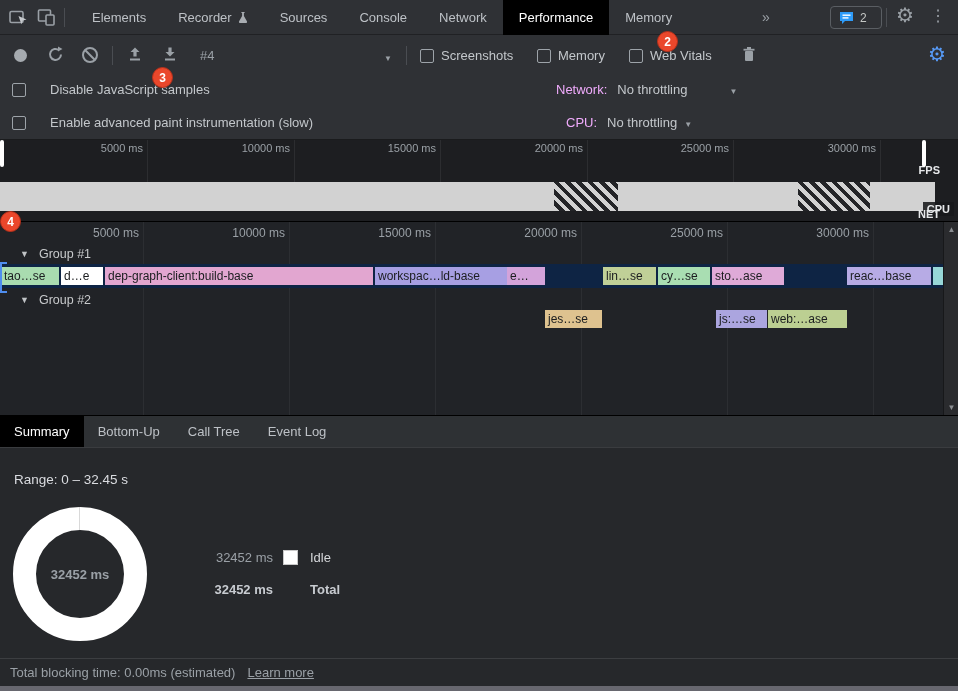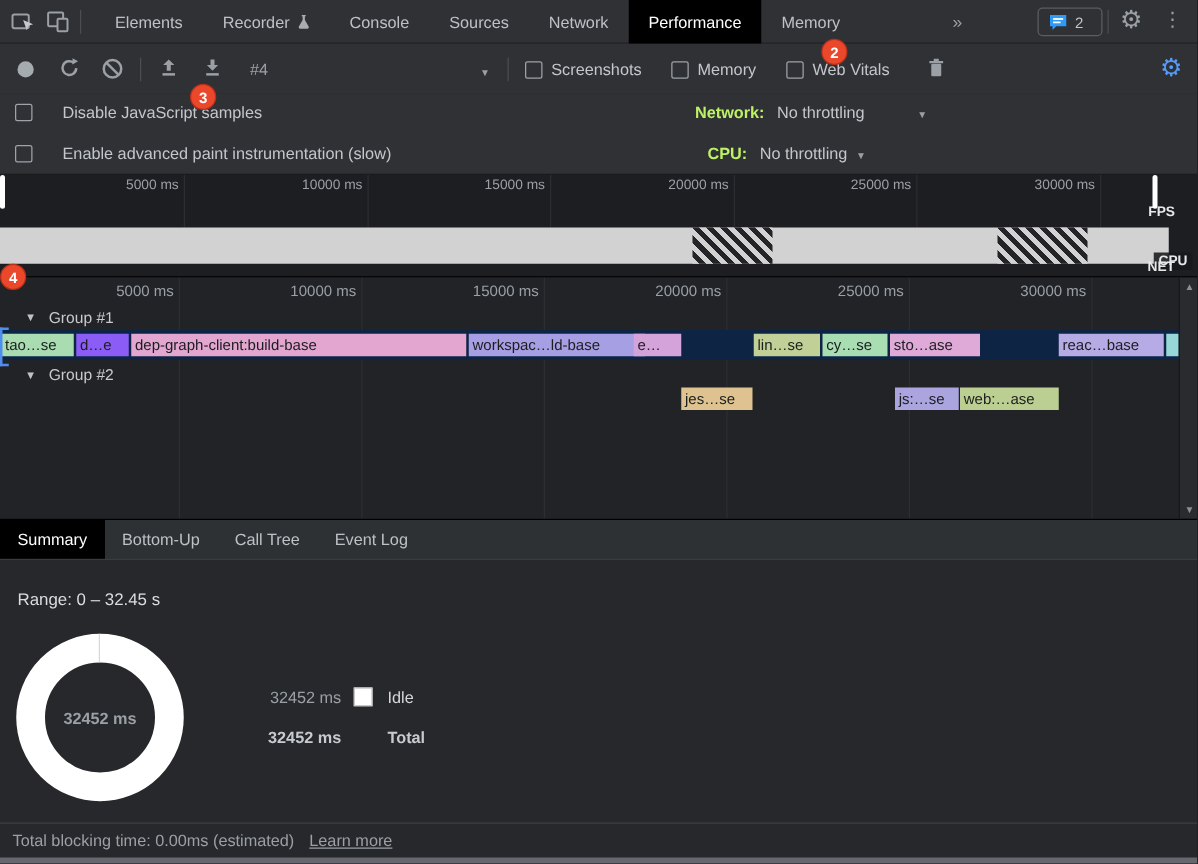--- a/index.html
+++ b/index.html
@@ -41,21 +41,21 @@
         flex:0 0 auto; }
   .cb-item { position:absolute; top:13px; display:flex; align-items:center; gap:7px; color:#c3c7cb;
              font-size:13px; white-space:nowrap; }
   .blue-gear { position:absolute; left:928px; top:7px; font-size:20px; color:#579af6; }
 
   
   #settings { position:absolute; left:0; top:75px; width:958px; height:65px; background:#2f3135;
               border-bottom:1px solid #1a1b1d; }
   .set-row { position:absolute; display:flex; align-items:center; gap:24px; color:#c3c7cb; font-size:13px; }
   .throttle { position:absolute; display:flex; align-items:center; color:#c3c7cb; font-size:13px; }
-  .throttle .lbl { color:#bef264; margin-right:10px;font-weight:bold; }
+  .throttle .lbl { color:#f0abfc; margin-right:10px; }
 
   
   #overview { position:absolute; left:0; top:140px; width:958px; height:82px; background:#1d1e21;
               border-bottom:1px solid #000; overflow:hidden; }
   .ov-grid { position:absolute; top:0; width:1px; height:42px; background:#2c2d30; }
   .ov-tick { position:absolute; top:2px; width:70px; text-align:right; font-size:11px; color:#9aa0a6; }
   .lane-label { position:absolute; right:18px; font-size:11px; font-weight:bold; color:#e6e8ea; }
   .lane-label.boxed { background:rgba(24,25,27,.88); padding:1px 4px; right:4px;margin-top:18px; }
   .cpu-band { position:absolute; left:0; top:42px; width:935px; height:29px; background:#d2d2d2; }
   .cpu-hatch { position:absolute; top:42px; height:29px;
@@ -142,24 +142,24 @@
         </div>
         <div class="tab">
           <span>Recorder</span>
           <span>
             <svg width="10" height="13" viewBox="0 0 10 13">
               <path d="M3.4 1 h3.2 v1 h-0.7 v3 l3 5.2 a1.2 1.2 0 0 1 -1 1.8 h-5.8 a1.2 1.2 0 0 1 -1 -1.8 l3 -5.2 v-3 h-0.7 z" fill="#a9adb2"></path>
             </svg>
           </span>
         </div>
         <div class="tab">
+          <span>Sources</span>
+        </div>
+        <div class="tab">
           <span>Console</span>
-        </div>
-        <div class="tab">
-          <span>Sources</span>
         </div>
         <div class="tab">
           <span>Network</span>
         </div>
         <div class="tab active">
           <span>Performance</span>
         </div>
         <div class="tab">
           <span>Memory</span>
         </div>
@@ -284,21 +284,21 @@
       <div class="tl-tick" style="left: 497px;">20000 ms</div>
       <div class="tl-grid" style="left: 727px;"></div>
       <div class="tl-tick" style="left: 643px;">25000 ms</div>
       <div class="tl-grid" style="left: 873px;"></div>
       <div class="tl-tick" style="left: 789px;">30000 ms</div>
       <div class="group-header expander" style="top: 25px;">
         <span>Group #1</span>
       </div>
       <div class="track" style="top: 42px; height: 24px; background: rgb(14, 36, 68);"></div>
       <div class="tbar" title="tao…se" style="left: 1px; width: 58px; top: 45px; background: rgb(169, 220, 176);">tao…se</div>
-      <div class="tbar" title="d…e" style="left: 61px; width: 42px; top: 45px; background: #8b5cf6;">d…e</div>
+      <div class="tbar" title="d…e" style="left: 61px; width: 42px; top: 45px; background: #ffffff;">d…e</div>
       <div class="tbar" title="dep-graph-client:build-base" style="left: 105px; width: 268px; top: 45px; background: rgb(226, 166, 208);">dep-graph-client:build-base</div>
       <div class="tbar" title="workspac…ld-base" style="left: 375px; width: 141px; top: 45px; background: rgb(167, 159, 227);">workspac…ld-base</div>
       <div class="tbar" title="e…" style="left: 507px; width: 38px; top: 45px; background: rgb(211, 163, 218);">e…</div>
       <div class="tbar" title="lin…se" style="left: 603px; width: 53px; top: 45px; background: rgb(192, 208, 151);">lin…se</div>
       <div class="tbar" title="cy…se" style="left: 658px; width: 52px; top: 45px; background: rgb(169, 222, 178);">cy…se</div>
       <div class="tbar" title="sto…ase" style="left: 712px; width: 72px; top: 45px; background: rgb(223, 170, 216);">sto…ase</div>
       <div class="tbar" title="reac…base" style="left: 847px; width: 84px; top: 45px; background: rgb(183, 171, 229);">reac…base</div>
       <div class="tbar" style="left: 933px; width: 10px; top: 45px; background: rgb(151, 215, 215);"></div>
       <div class="group-header expander" style="top: 71px;">
         <span>Group #2</span>

